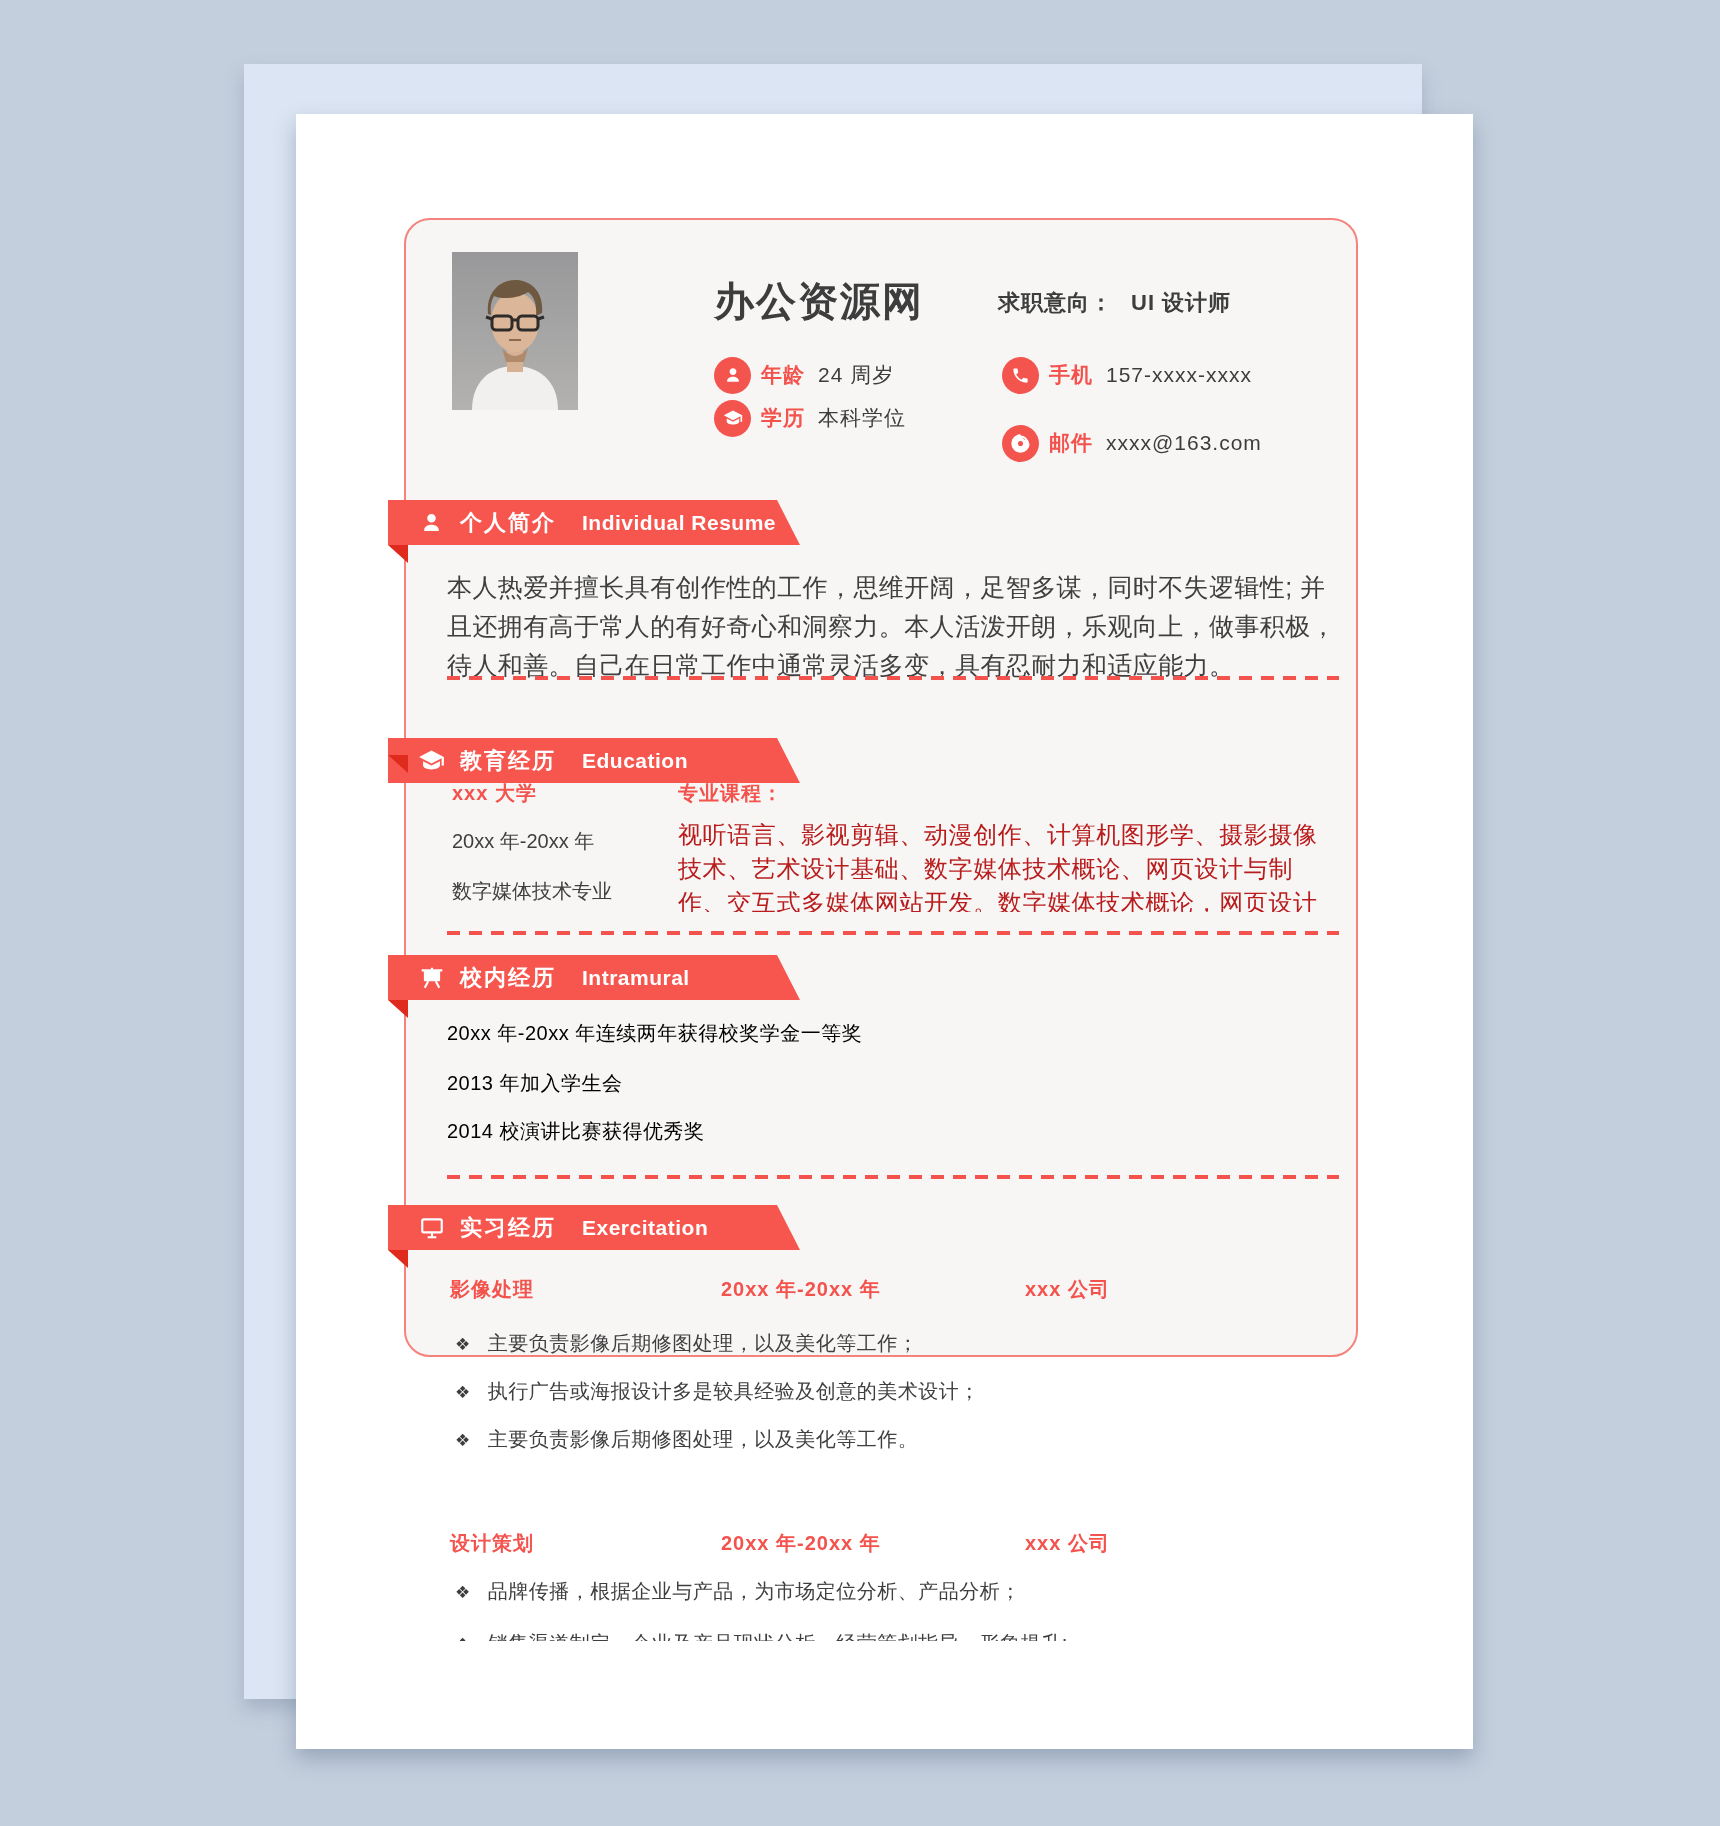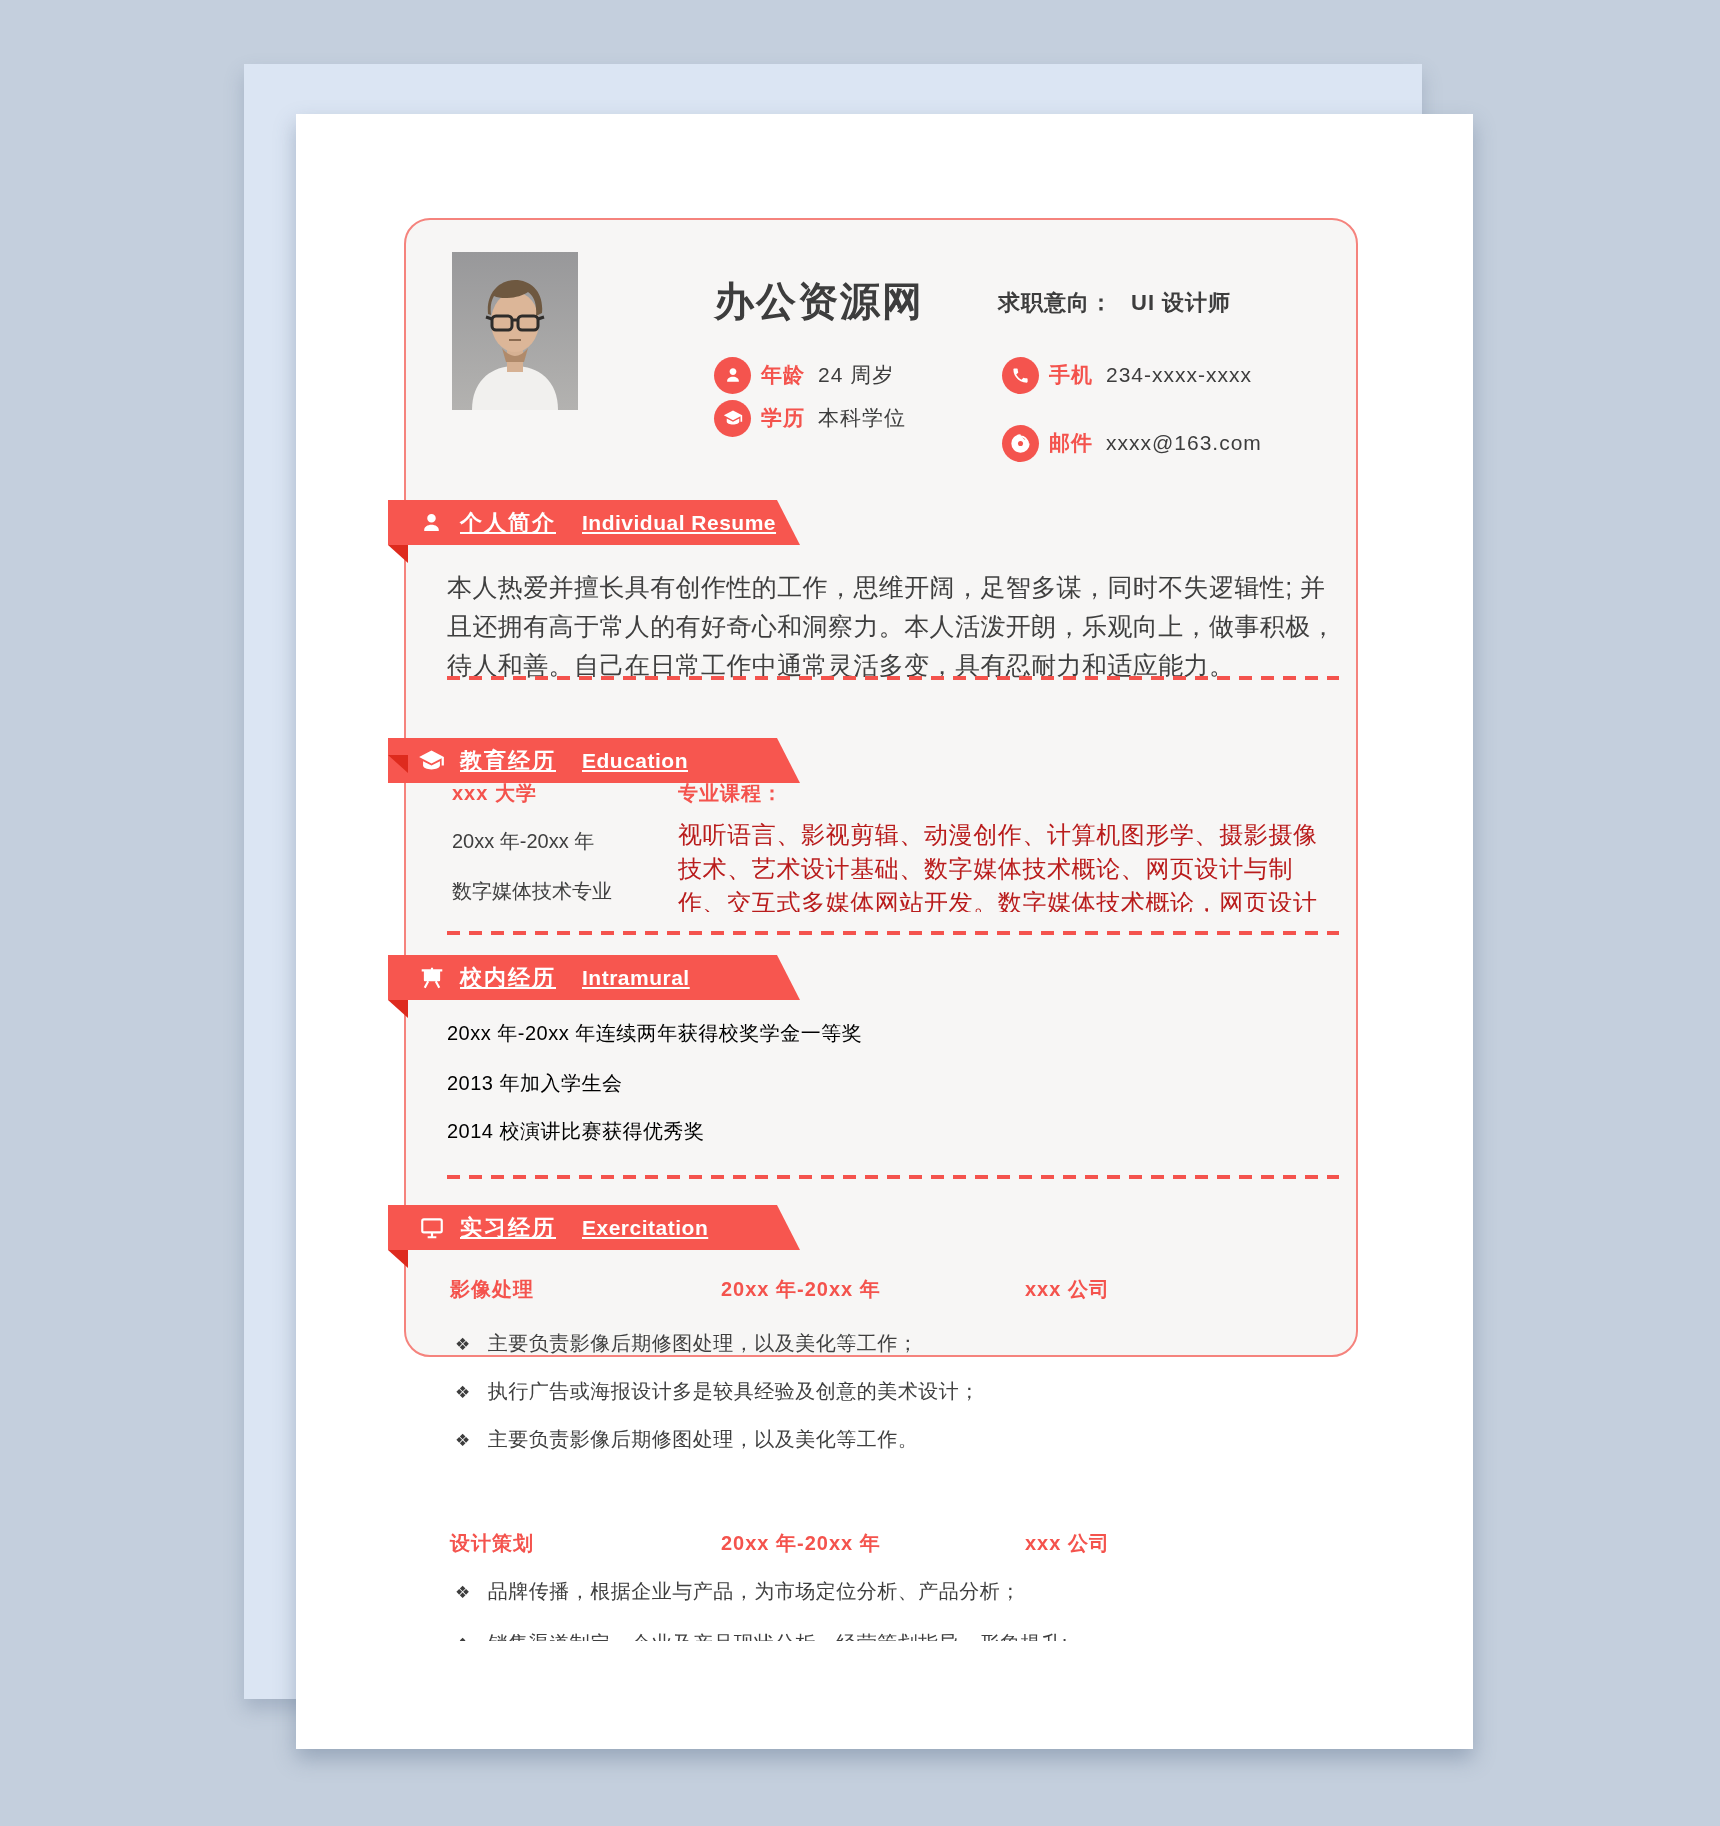--- a/index.html
+++ b/index.html
@@ -54,21 +54,20 @@
   .clabel{color:#f4534d;font-size:21px;font-weight:bold;margin-left:10px;letter-spacing:1px;}
   .cvalue{color:#3d3d3d;font-size:21px;margin-left:13px;letter-spacing:1px;}
   
   .ribbon{
     position:absolute;left:-18px;width:412px;height:45px;
     background:#f7564f;
     clip-path:polygon(0 0,calc(100% - 23px) 0,100% 100%,0 100%);
     display:flex;align-items:center;
     padding-left:30px;box-sizing:border-box;
     color:#fff;
-    text-decoration:underline;
   }
   .r-icon{width:27px;height:27px;margin-right:15px;display:flex;align-items:center;justify-content:center;}
   .r-cn{font-size:22px;font-weight:bold;letter-spacing:2px;}
   .r-en{font-size:21px;font-weight:bold;margin-left:26px;letter-spacing:.5px;}
   .fold{
     position:absolute;left:-18px;width:20px;height:18px;
     background:#de2b1e;
     clip-path:polygon(0 0,100% 0,100% 100%);
   }
   .dashed{
@@ -148,21 +147,21 @@
         <span class="clabel">年龄</span>
         <span class="cvalue">24 周岁</span>
       </div>
       <div class="contact" style="left:596px;top:136px;">
         <span class="ccircle">
           <svg width="19" height="19" viewBox="0 0 24 24" fill="#fff">
               <path d="M6.6 10.8c1.5 2.8 3.8 5.1 6.6 6.6l2.2-2.2c.3-.3.7-.4 1-.2 1.1.4 2.3.6 3.6.6.6 0 1 .4 1 1V20c0 .6-.4 1-1 1C10.6 21 3 13.4 3 4c0-.6.4-1 1-1h3.5c.6 0 1 .4 1 1 0 1.2.2 2.4.6 3.6.1.3 0 .7-.2 1l-2.3 2.2z"></path>
             </svg>
         </span>
         <span class="clabel">手机</span>
-        <span class="cvalue">234-xxxx-xxxx</span>
+        <span class="cvalue">157-xxxx-xxxx</span>
       </div>
       <div class="contact" style="left:308px;top:179px;">
         <span class="ccircle">
           <svg width="20" height="20" viewBox="0 0 24 24" fill="#fff">
               <path d="M12 3L1 8.8l11 5.8 9-4.7v6.6h2V8.8L12 3zM4.5 12.6v3.9c0 1.9 3.4 3.4 7.5 3.4s7.5-1.5 7.5-3.4v-3.9L12 16.5l-7.5-3.9z"></path>
             </svg>
         </span>
         <span class="clabel">学历</span>
         <span class="cvalue">本科学位</span>
       </div>

